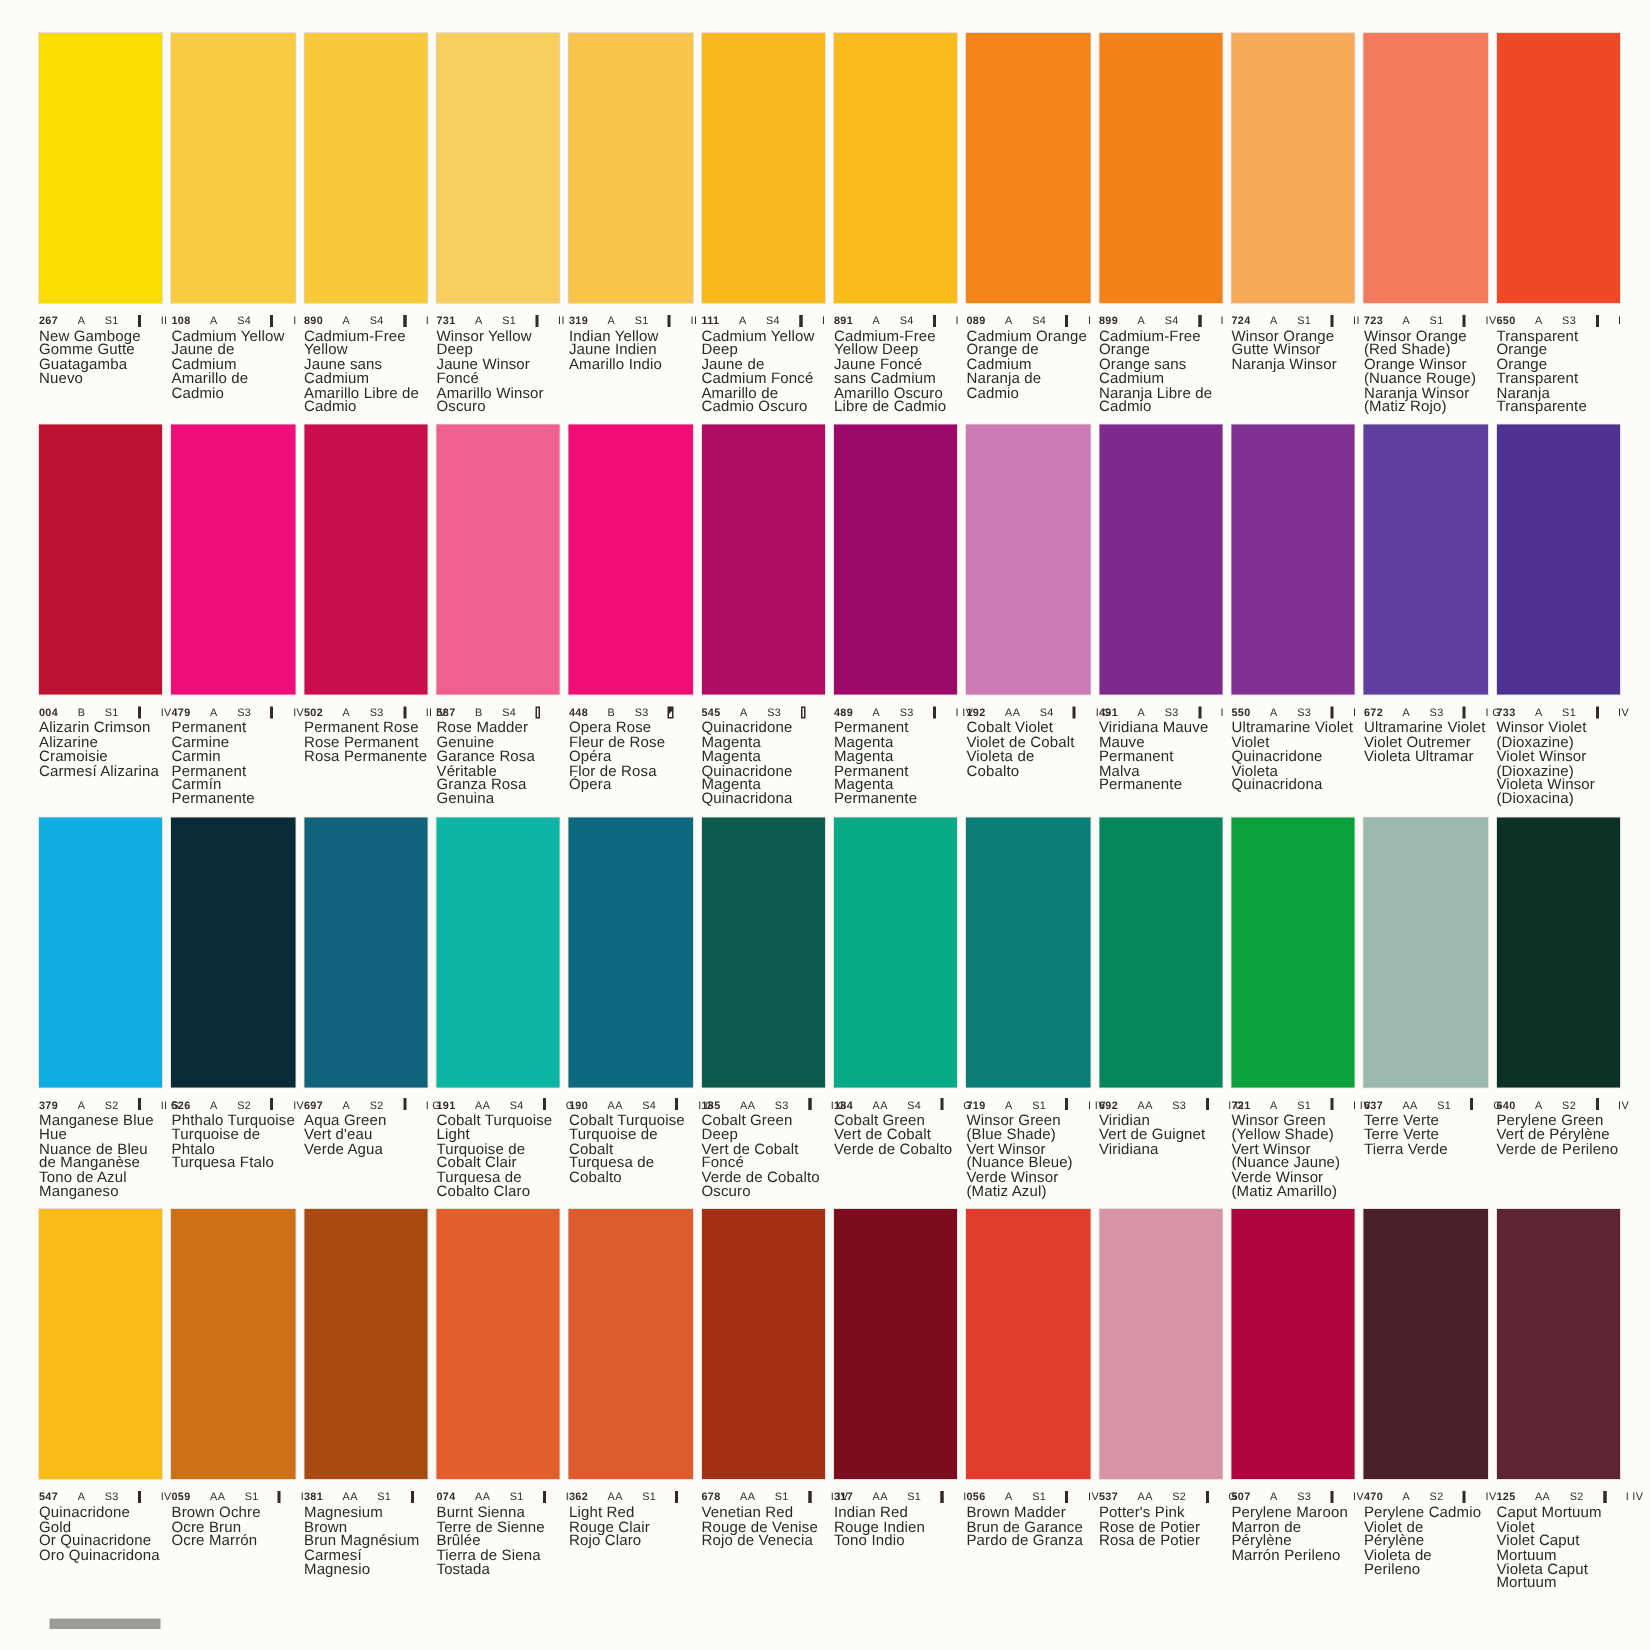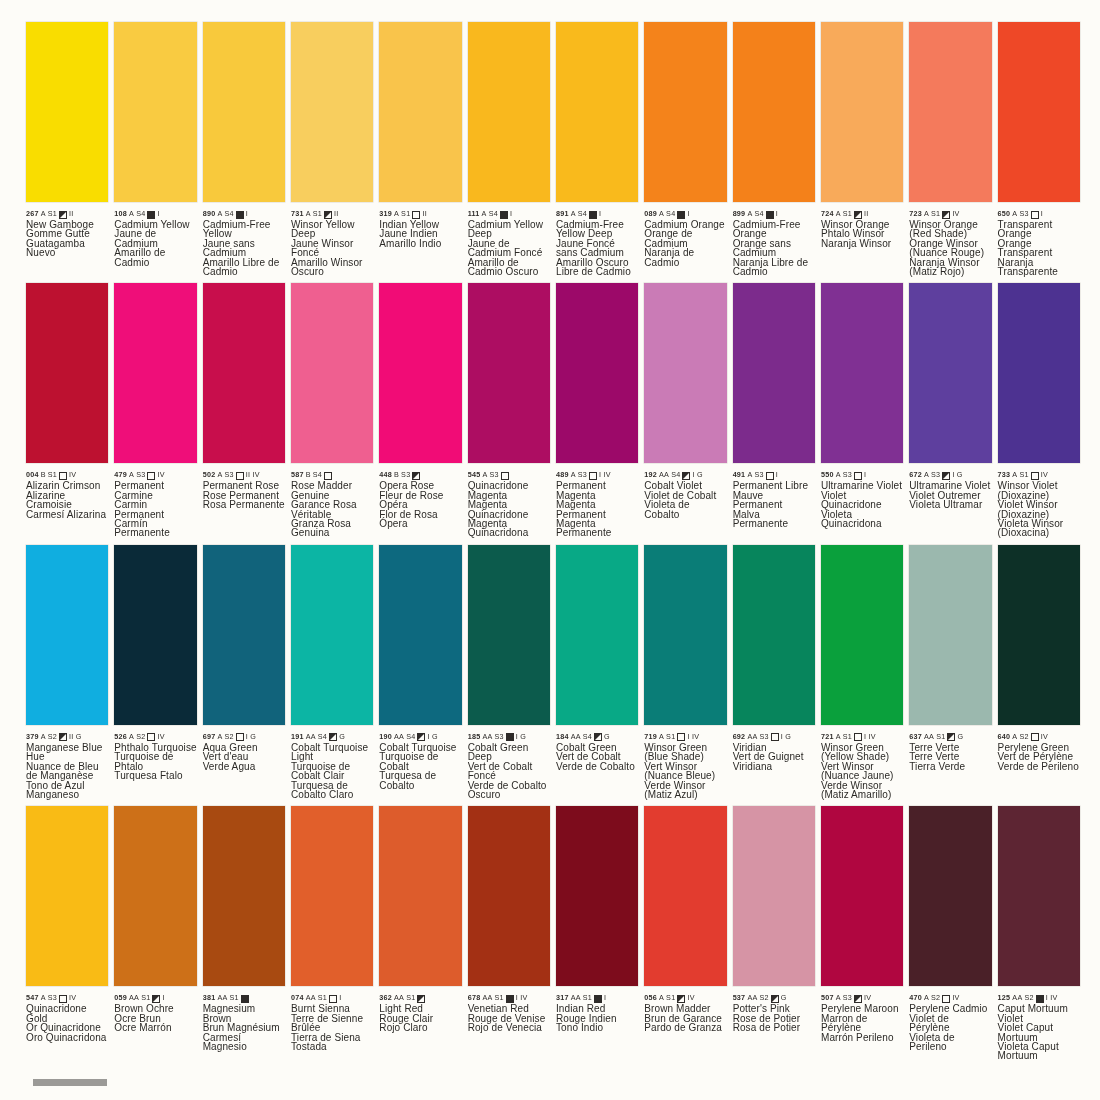--- a/index.html
+++ b/index.html
@@ -35,22 +35,22 @@
   .meta{
     padding-top:7px;
   }
   .codeline{
     font-size:7.2px;
     line-height:9px;
     color:#2e2b29;
     letter-spacing:.25px;
     white-space:nowrap;
     display:flex;
-    align-items:flex-end;
-    gap:2px;
+    align-items:flex-start;
+    gap:13px;
     margin-bottom:2px;
   }
   .codeline .num{font-weight:600;}
   .glyph{
     display:inline-block;
     width:6px;height:6px;
     position:relative;
     top:.5px;
   }
   .g-open{border:1.1px solid #2e2b29;background:#fdfcf8;}
@@ -241,21 +241,21 @@
         <div class="meta">
           <div class="codeline">
             <span class="num">724</span>
             <span>A</span>
             <span>S1</span>
             <span class="glyph g-half"></span>
             <span>II</span>
           </div>
           <div class="names">
             <div class="nm-en">Winsor Orange</div>
-            <div class="nm-fr">Phtalo Winsor</div>
+            <div class="nm-fr">Gutte Winsor</div>
             <div class="nm-es">Naranja Winsor</div>
           </div>
         </div>
       </div>
       <div class="cell">
         <div class="swatch" style="background: rgb(244, 122, 92);"></div>
         <div class="meta">
           <div class="codeline">
             <span class="num">723</span>
             <span>A</span>
@@ -429,21 +429,21 @@
         <div class="swatch" style="background: rgb(124, 43, 140);"></div>
         <div class="meta">
           <div class="codeline">
             <span class="num">491</span>
             <span>A</span>
             <span>S3</span>
             <span class="glyph g-open"></span>
             <span>I</span>
           </div>
           <div class="names">
-            <div class="nm-en">Permanent Libre</div>
+            <div class="nm-en">Viridiana Mauve</div>
             <div class="nm-fr">Mauve Permanent</div>
             <div class="nm-es">Malva Permanente</div>
           </div>
         </div>
       </div>
       <div class="cell">
         <div class="swatch" style="background: rgb(128, 48, 147);"></div>
         <div class="meta">
           <div class="codeline">
             <span class="num">550</span>

